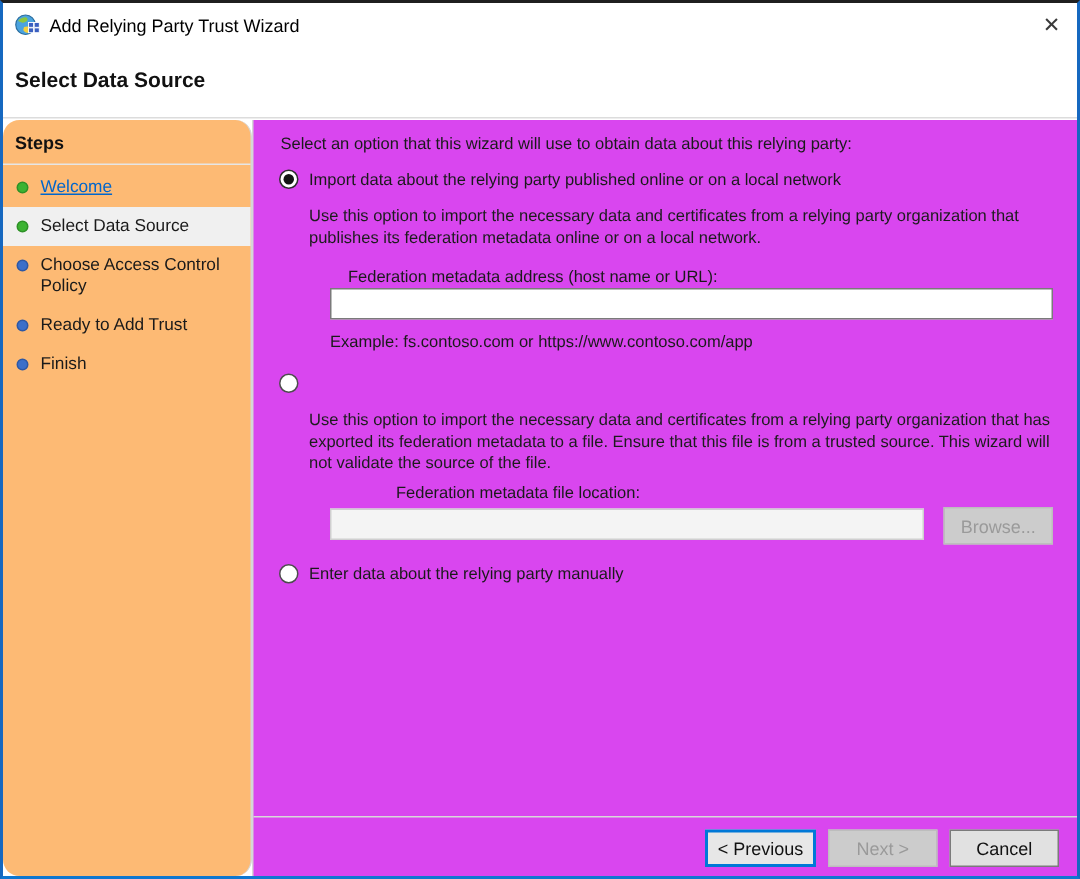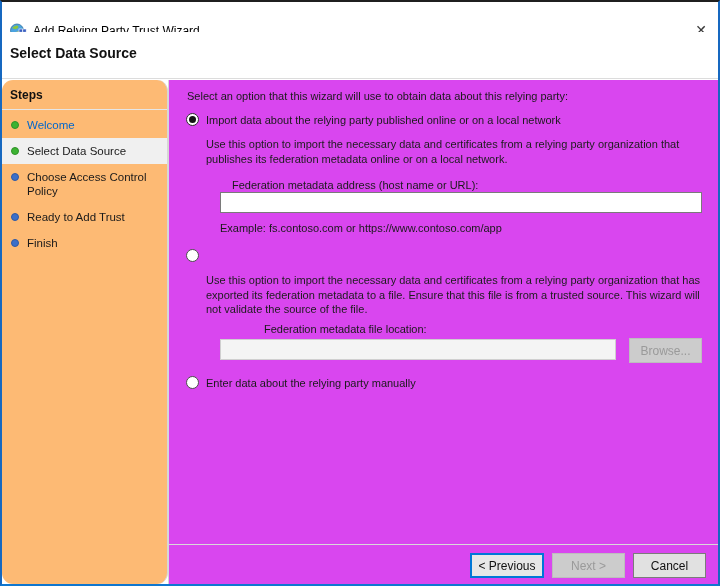--- a/index.html
+++ b/index.html
@@ -12,21 +12,21 @@
   }
   .window {
     position: relative;
     width: 720px; height: 586px;
     border: 2px solid;
     border-color: #1f1f1f #1668c0 #0f77d0 #1668c0;
     background: #ffffff;
   }
   
   .titlebar {
-    position: absolute; top: 14px; left: 0; right: 0; height: 30px;
+    position: absolute; top: 0; left: 0; right: 0; height: 30px;
     background: #ffffff;
     display: flex; align-items: center;
   }
   .titlebar .app-icon { margin: 0 6px 0 8px; width: 17px; height: 16px; flex: 0 0 auto; }
   .titlebar .title-text { font-size: 12px; color: #000; white-space: nowrap; }
   .close-btn {
     position: absolute; top: 0; right: 0; width: 34px; height: 28px;
     display: flex; align-items: center; justify-content: center;
     font-size: 14px; color: #3a3a3a; cursor: default;
   }
@@ -59,21 +59,21 @@
   .step-item .bullet {
     position: absolute; left: 9px; top: 9px;
     width: 8px; height: 8px; border-radius: 50%;
   }
   .step-item.done .bullet, .step-item.current .bullet {
     background: #3cb332; border: 1px solid #2e9127;
   }
   .step-item.upcoming .bullet {
     background: #3b6fc9; border: 1px solid #2f58a3;
   }
-  .step-item.done .step-label { color: #0066cc; }
+  .step-item.done .step-label { color: #0066cc; text-decoration: underline; }
   .step-item.current { background: #f0f0f0; }
   
   .content {
     position: absolute; top: 78px; left: 166px; right: 0; bottom: 0;
     background: #d946ef;
     border-left: 1px solid #d6d6d6;
   }
   .content .abs { position: absolute; }
   .instruction { left: 18px; top: 10px; width: 515px; }
   .radio {

